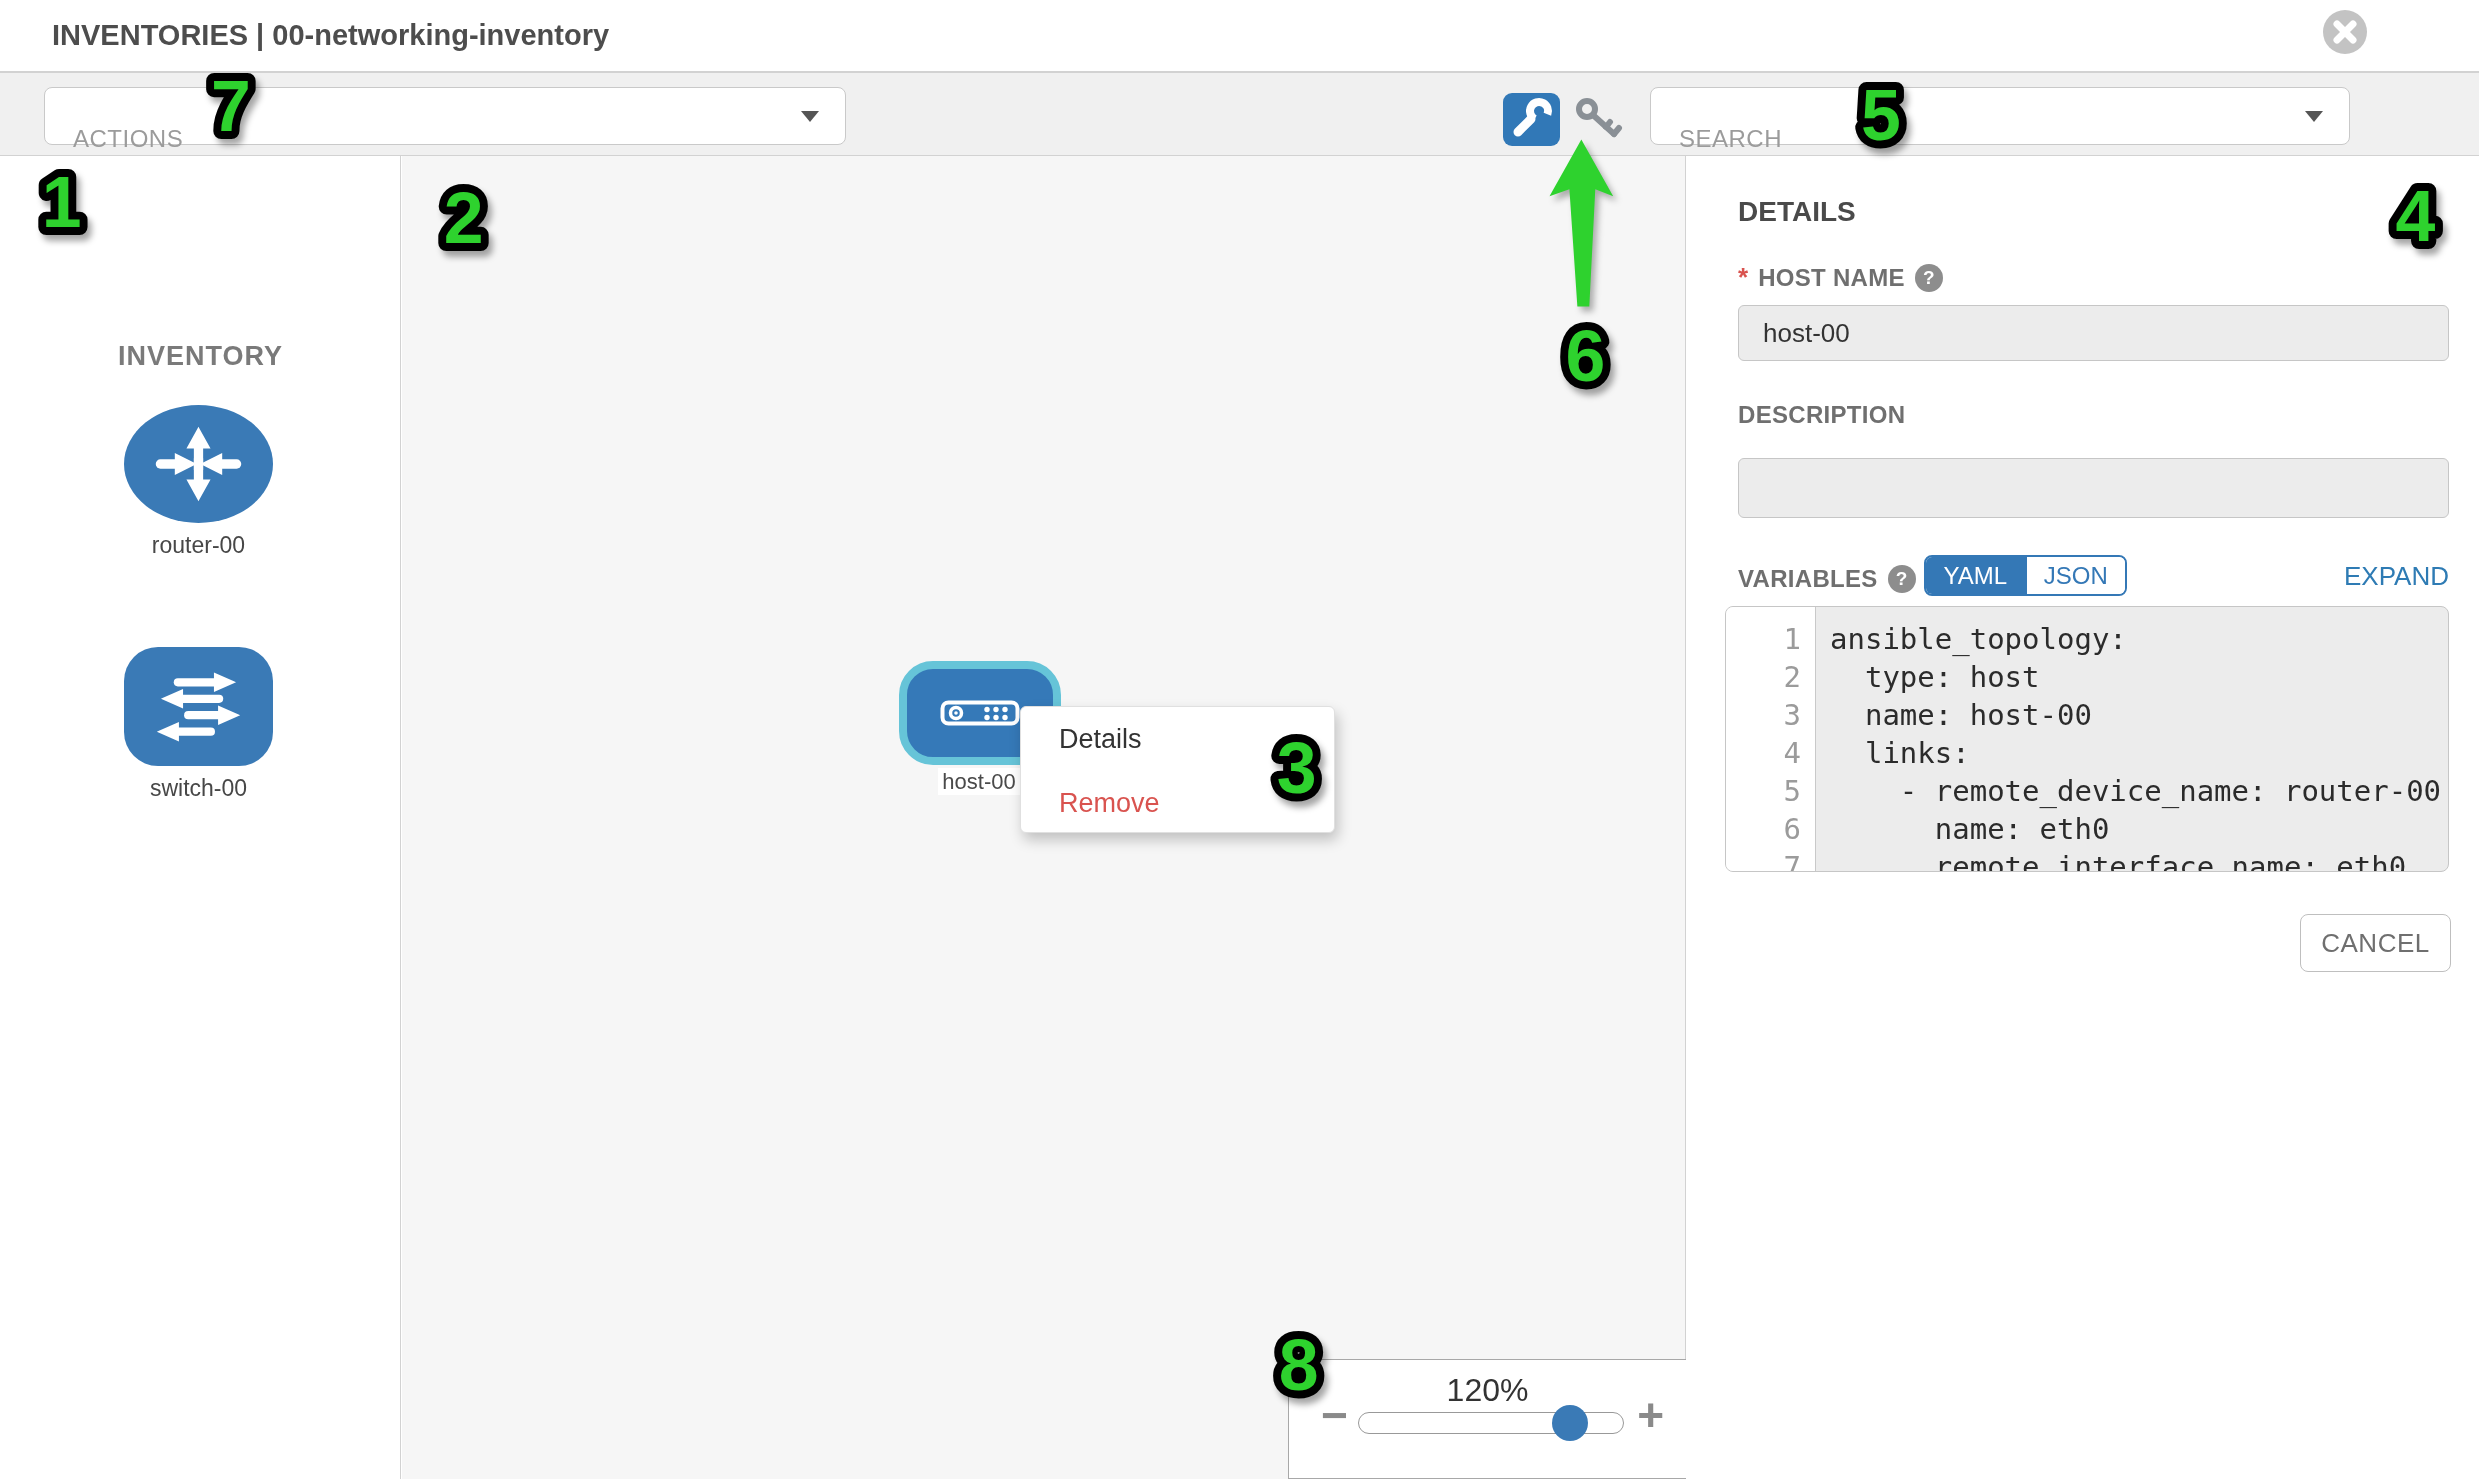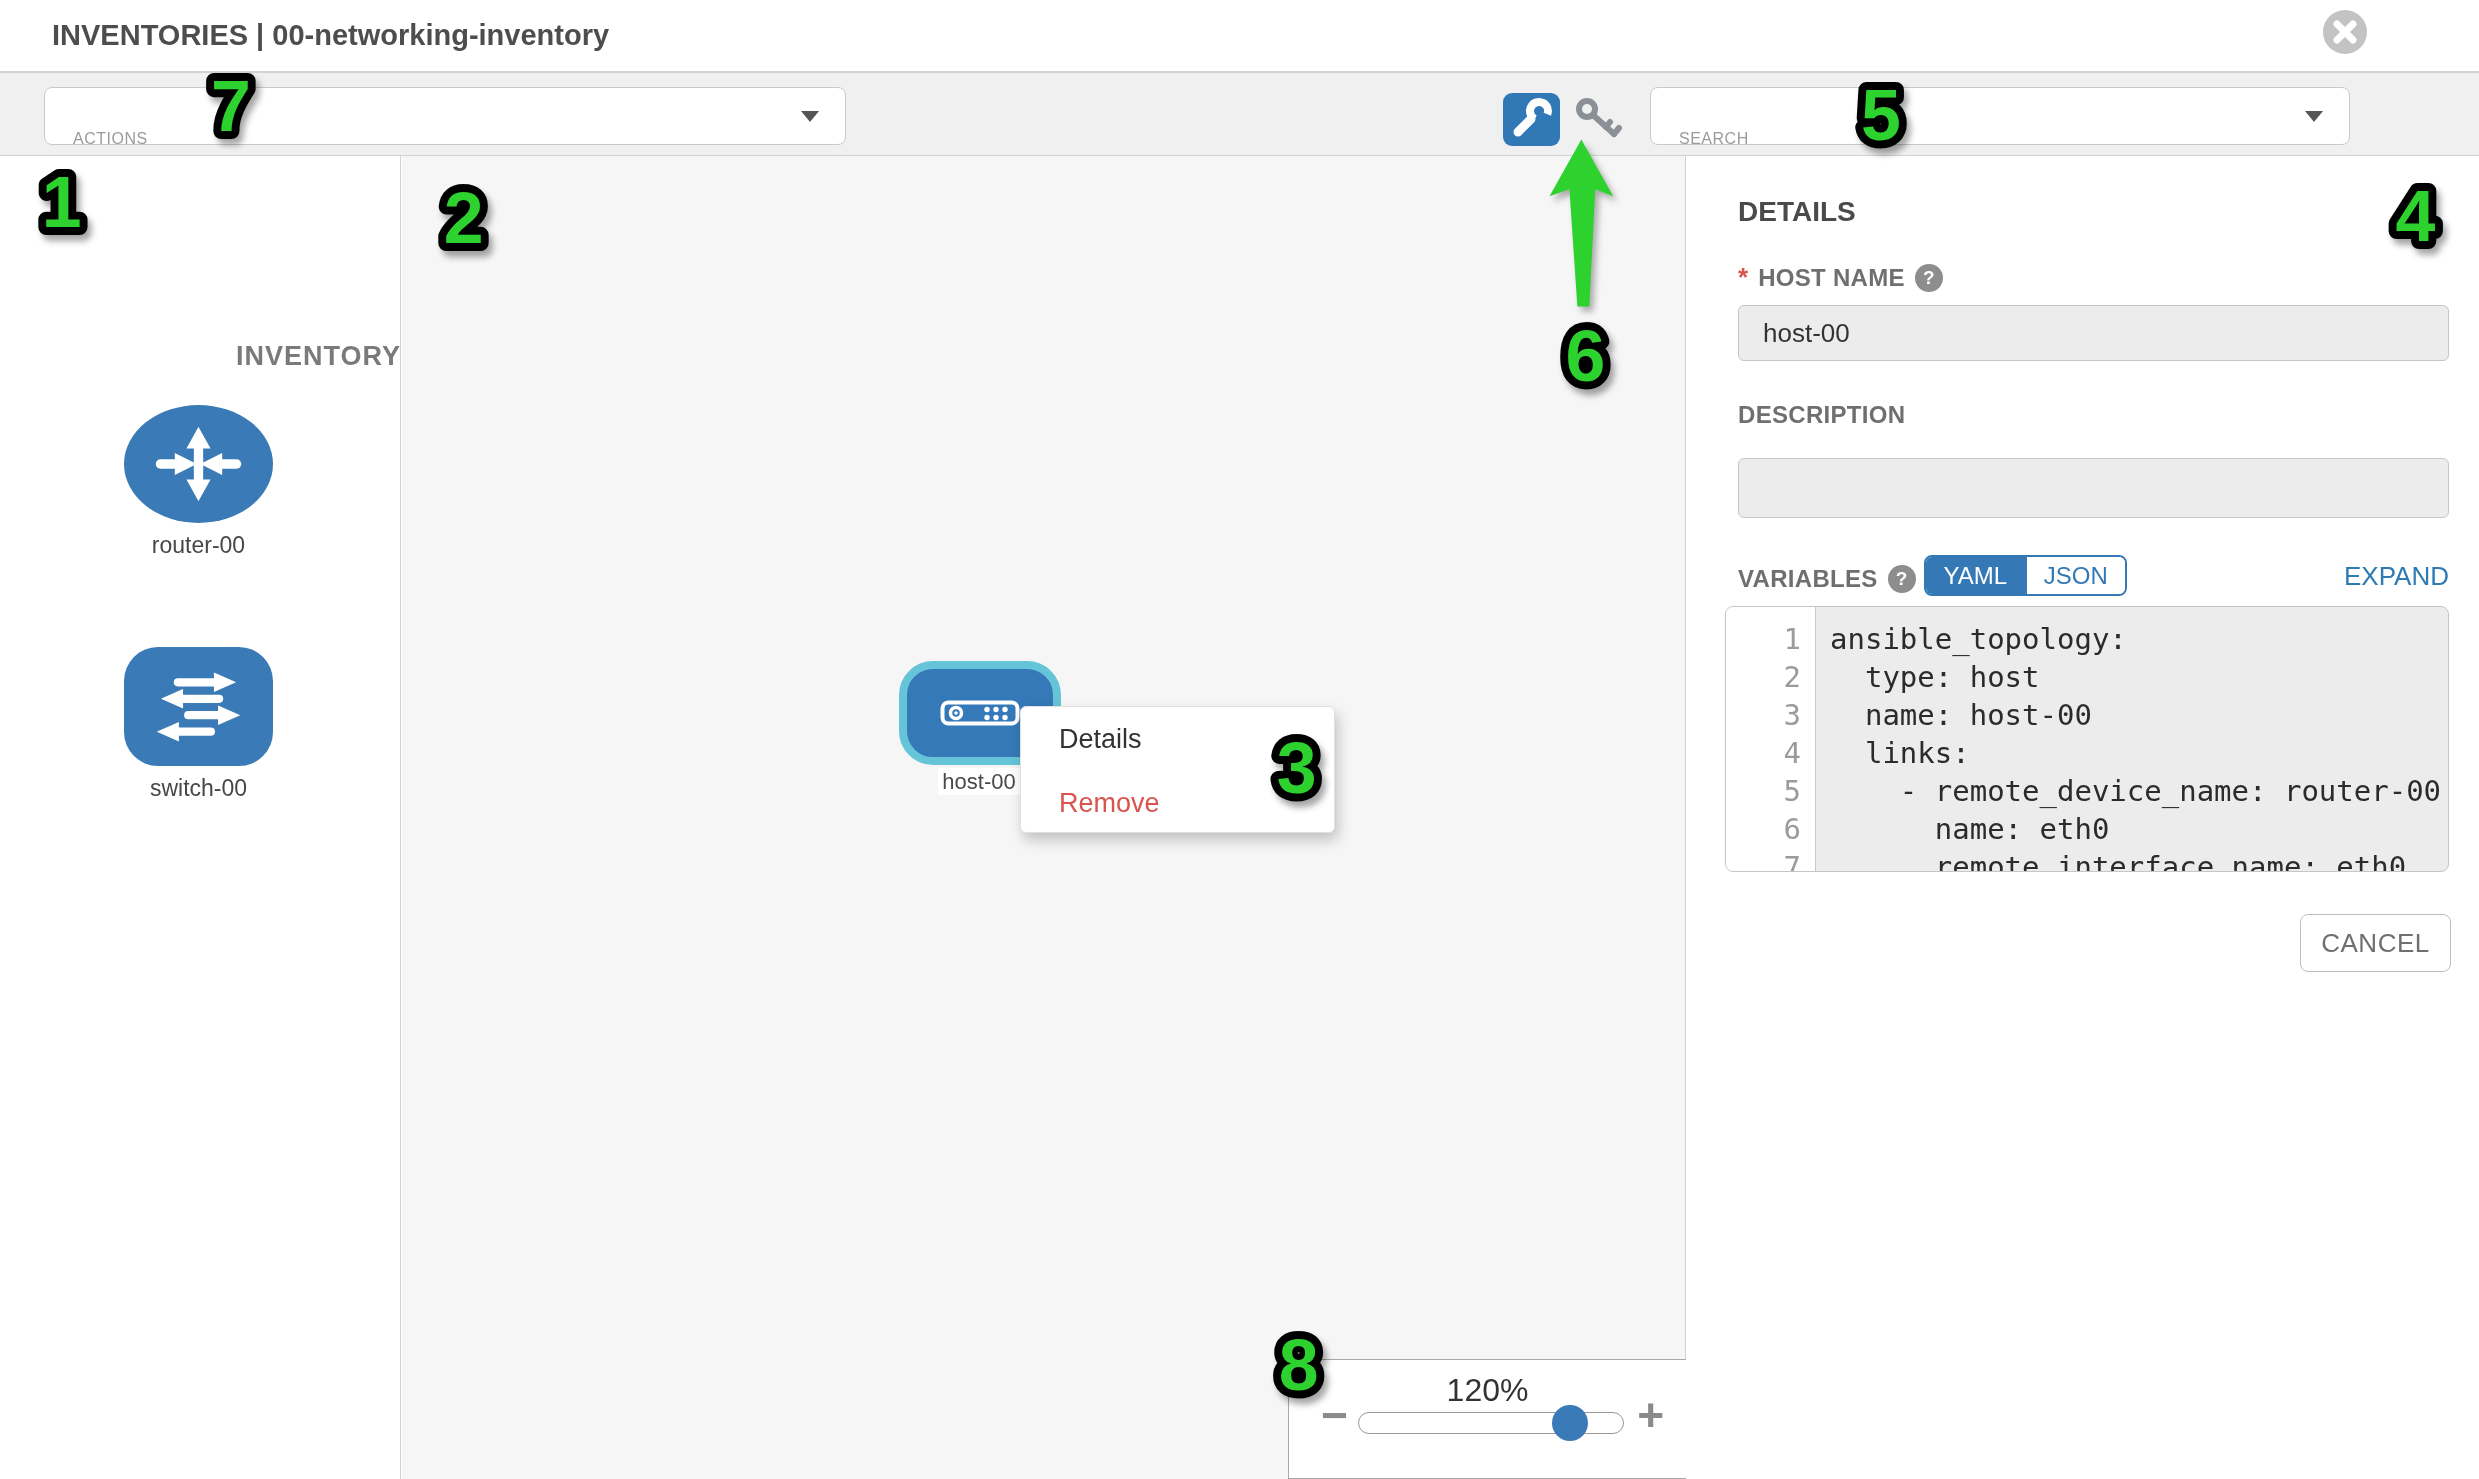--- a/index.html
+++ b/index.html
@@ -13,34 +13,34 @@
                   font-size:29px; font-weight:bold; color:#4d4d4d; }
   .close-btn { position:absolute; right:33px; top:10px; width:44px; height:44px; border-radius:50%;
                background:#c3c3c3; cursor:pointer; }
   .close-btn svg { position:absolute; left:10px; top:10px; }
 
   
   .toolbar { position:absolute; left:0; top:71px; width:2480px; height:85px; background:#f0f0f0;
              border-top:2px solid #d2d2d2; border-bottom:1px solid #d2d2d2; }
   .select-box { position:absolute; top:14px; height:58px; background:#fff; border:1px solid #c9c9c9;
                 border-radius:8px; display:flex; align-items:center; cursor:pointer; }
-  .select-box .ph { font-size:16px; color:#9b9b9b; margin-left:28px; letter-spacing:0.5px;margin-top:45px; }
+  .select-box .ph { font-size:24px; color:#9b9b9b; margin-left:28px; letter-spacing:0.5px;margin-top:45px; }
   .caret { position:absolute; right:26px; top:50%; margin-top:-5px; width:0; height:0;
            border-left:9px solid transparent; border-right:9px solid transparent;
            border-top:11px solid #555; }
   .actions-select { left:44px; width:802px; }
   .search-select  { left:1650px; width:700px; }
   .wrench-btn { position:absolute; left:1503px; top:20px; width:57px; height:53px;
                 background:#3178b7; border-radius:9px; cursor:pointer; }
   .key-btn { position:absolute; left:1574px; top:24px; width:50px; height:46px; cursor:pointer; }
 
   
   .sidebar { position:absolute; left:0; top:156px; width:401px; height:1323px; background:#fff;
              border-right:1px solid #d2d2d2; }
-  .sidebar-title { position:absolute; left:0; top:185px; width:401px; text-align:right;
+  .sidebar-title { position:absolute; left:0; top:185px; width:401px; text-align:center;
                    font-size:27px; font-weight:bold; color:#7a7a7a; letter-spacing:1px; }
   .device { position:absolute; cursor:pointer; }
   .device-shape { background:#3a7ab6; display:flex; align-items:center; justify-content:center; }
   .router-item { left:124px; top:249px; width:149px; text-align:center; }
   .router-shape { width:149px; height:118px; border-radius:50%; }
   .switch-item { left:124px; top:491px; width:149px; text-align:center; }
   .switch-shape { width:149px; height:119px; border-radius:34px; }
   .device-label { margin-top:9px; font-size:23px; color:#474747; }
 
   

